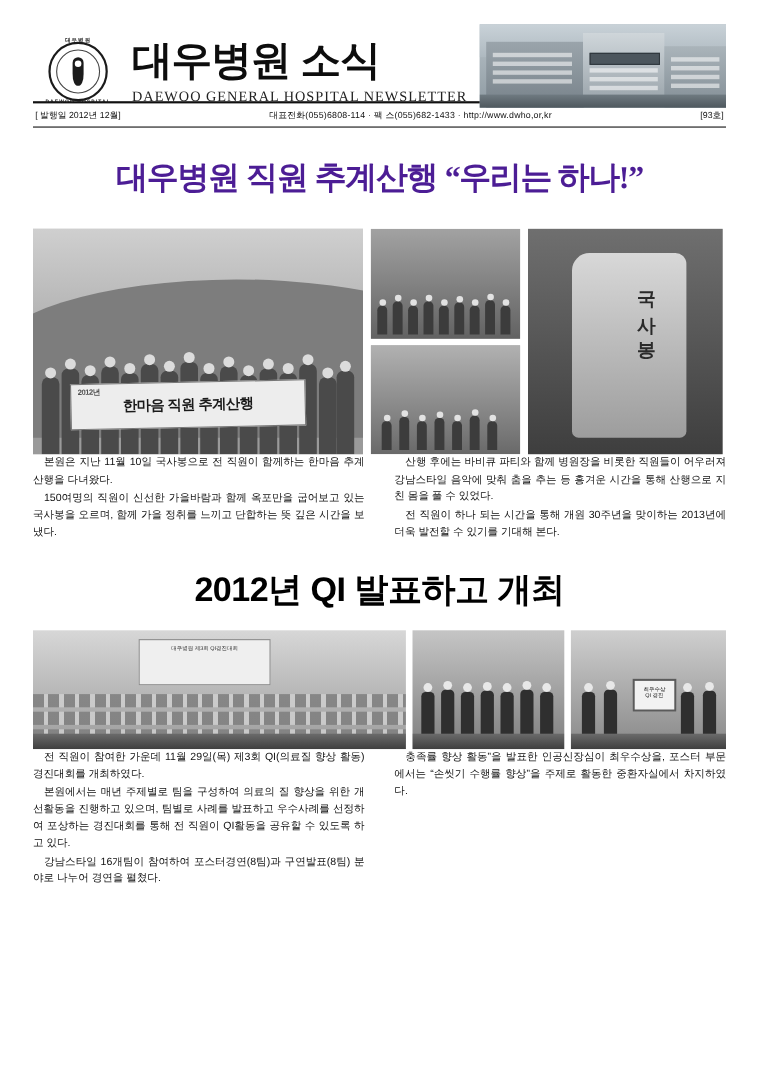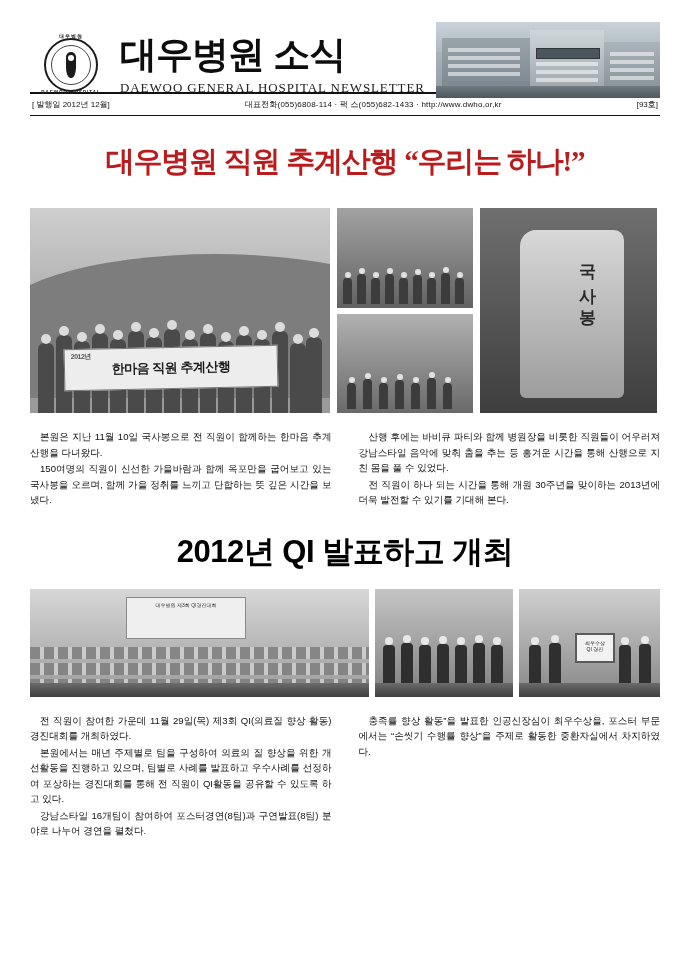--- a/index.html
+++ b/index.html
@@ -170,21 +170,21 @@
   }
   .infobar .left, .infobar .right { white-space: nowrap; }
 
   
   .headline1 {
     text-align: center;
     font-size: 29px;
     font-weight: bold;
     letter-spacing: -1.2px;
     margin-top: 26px;
-    color: #b91c1c;
+    color: #4c1d95;
   }
   .headline1 .quoted {
     font-family: "Liberation Serif", serif;
   }
 
   
   .photorow1 {
     display: flex;
     gap: 7px;
     margin-top: 26px;
@@ -277,21 +277,20 @@
   }
   .tinyperson:before {
     content:""; position:absolute; left:1.5px; top:-6px; width:6px; height:6px;
     border-radius:50%; background:#e2e2e2;
   }
 
   
   .cols {
     display: flex;
     gap: 27px;
-    margin-top: 16px;
     justify-content: flex-end;
   }
   .col {
     flex: 1;
     font-size: 9.6px;
     line-height: 1.62;
     color: #111;
     text-align: justify;
   }
   .col p {

